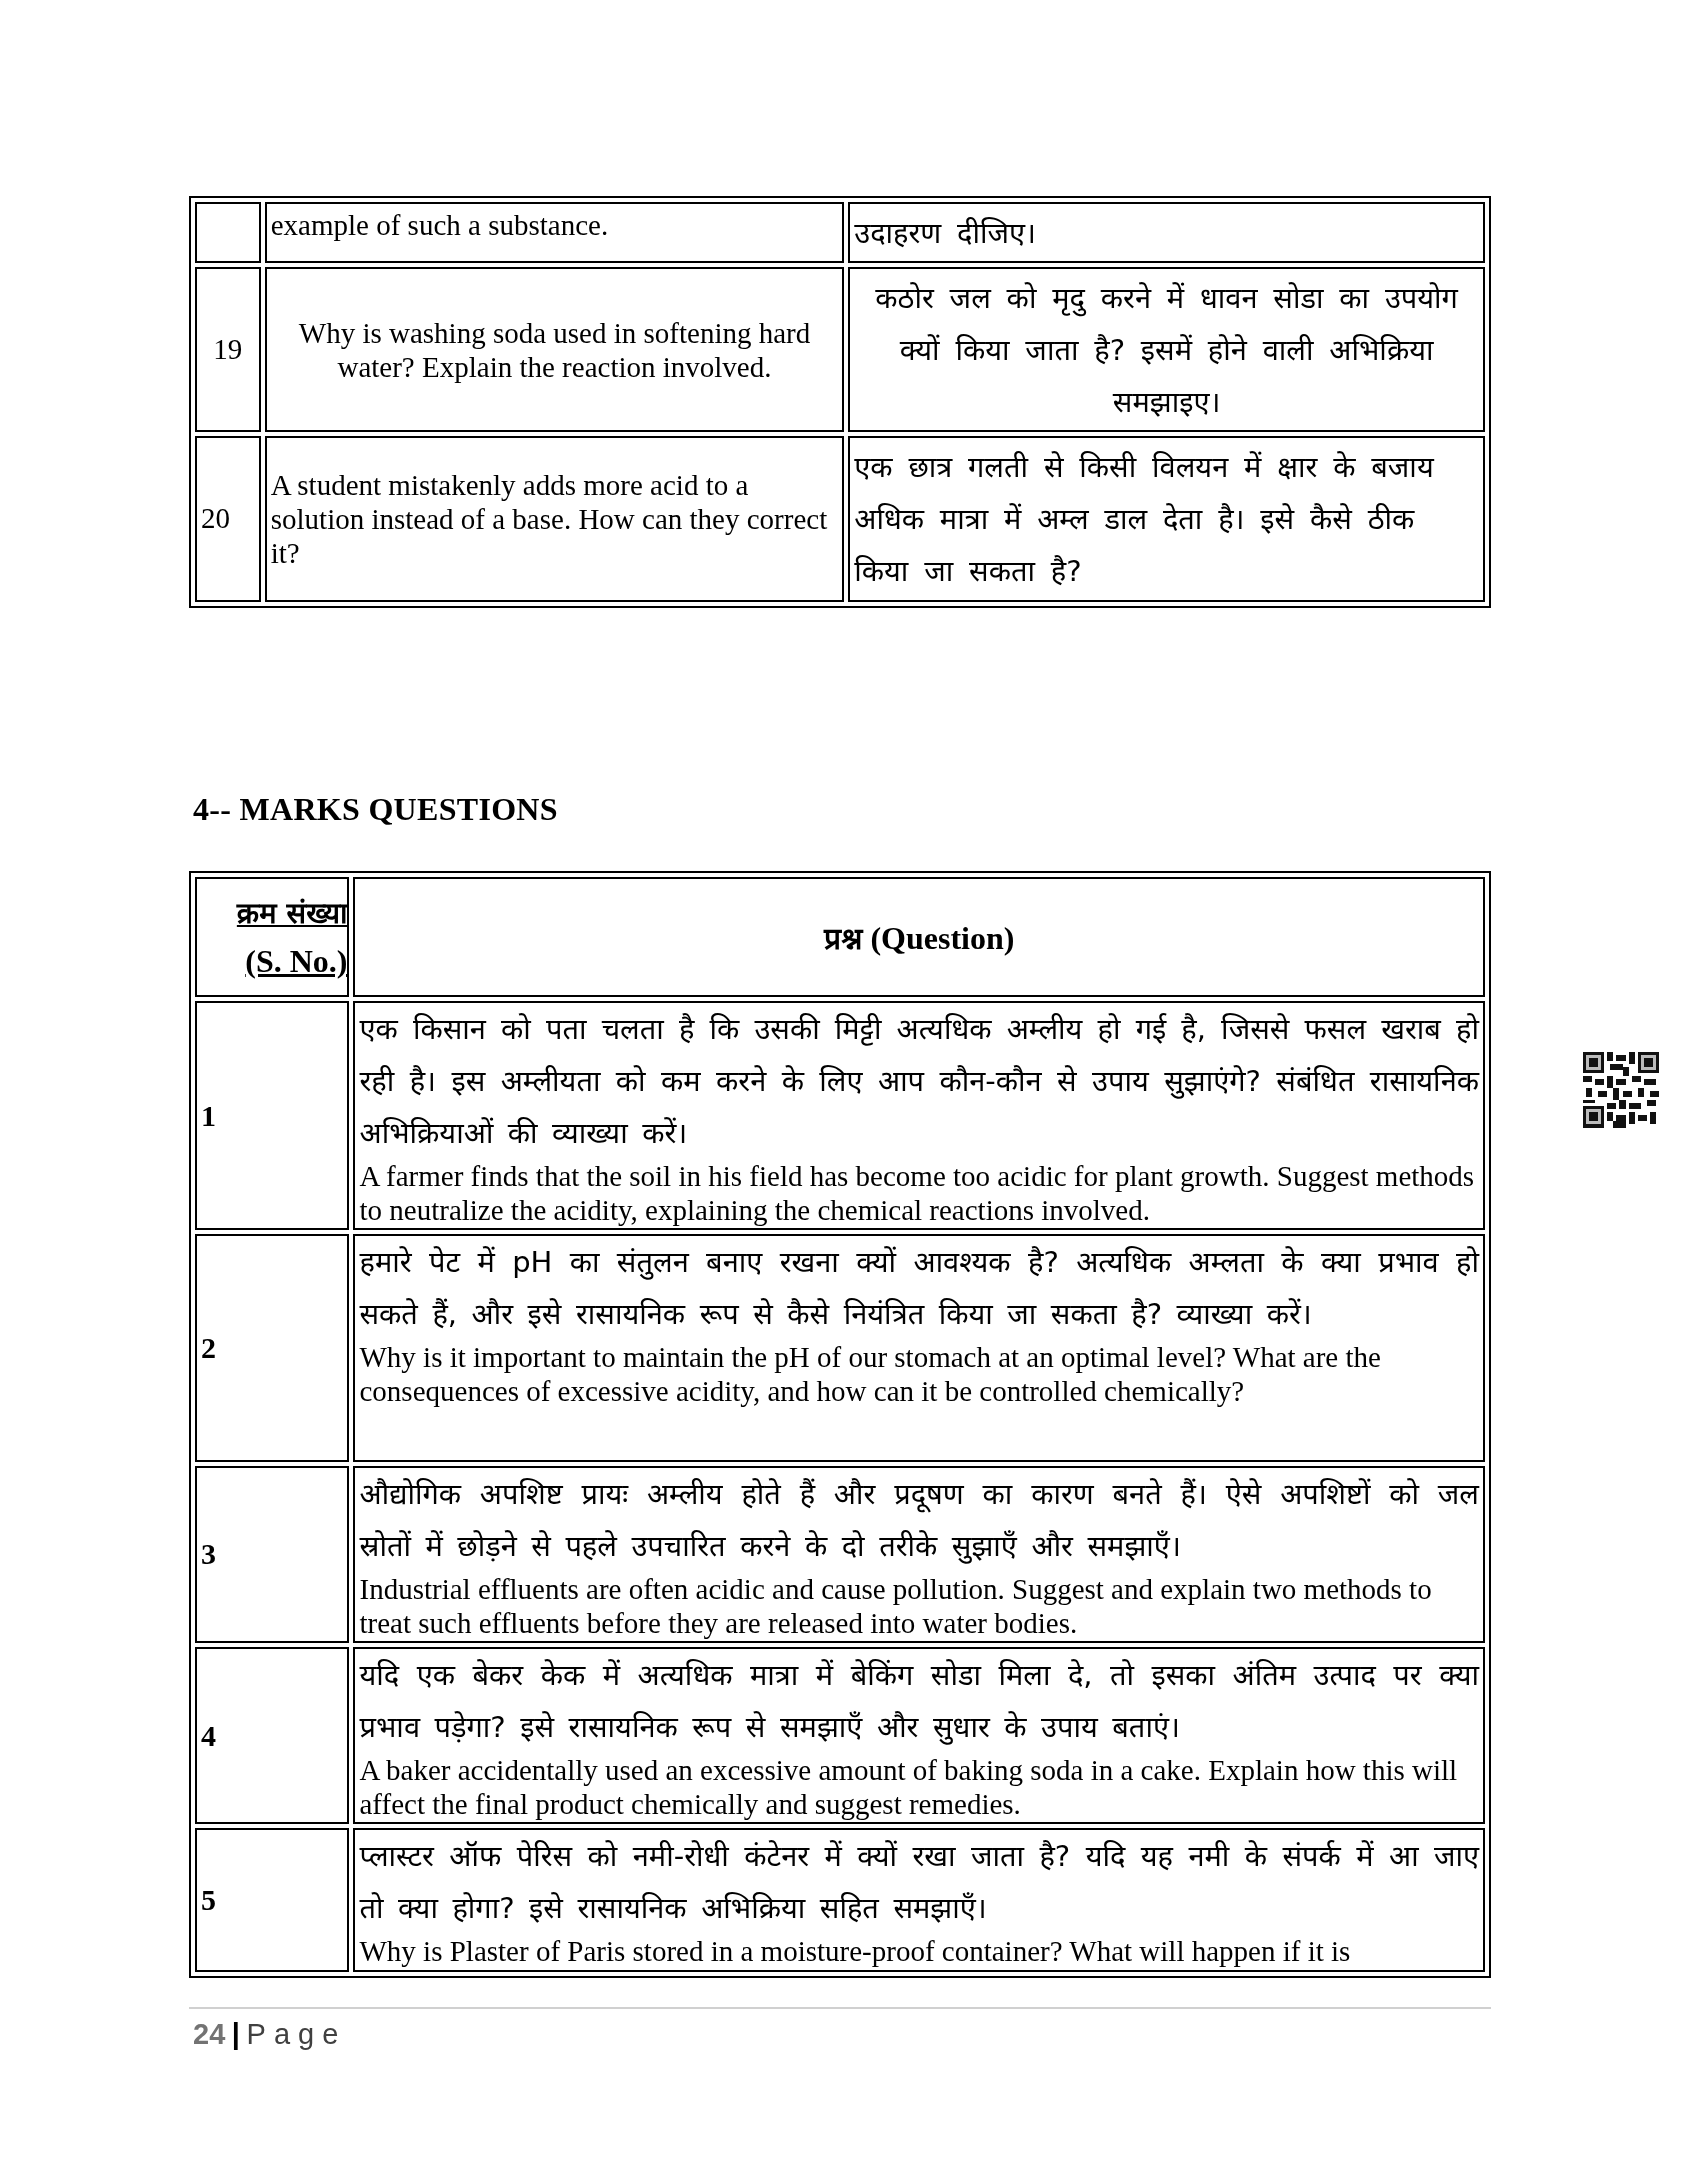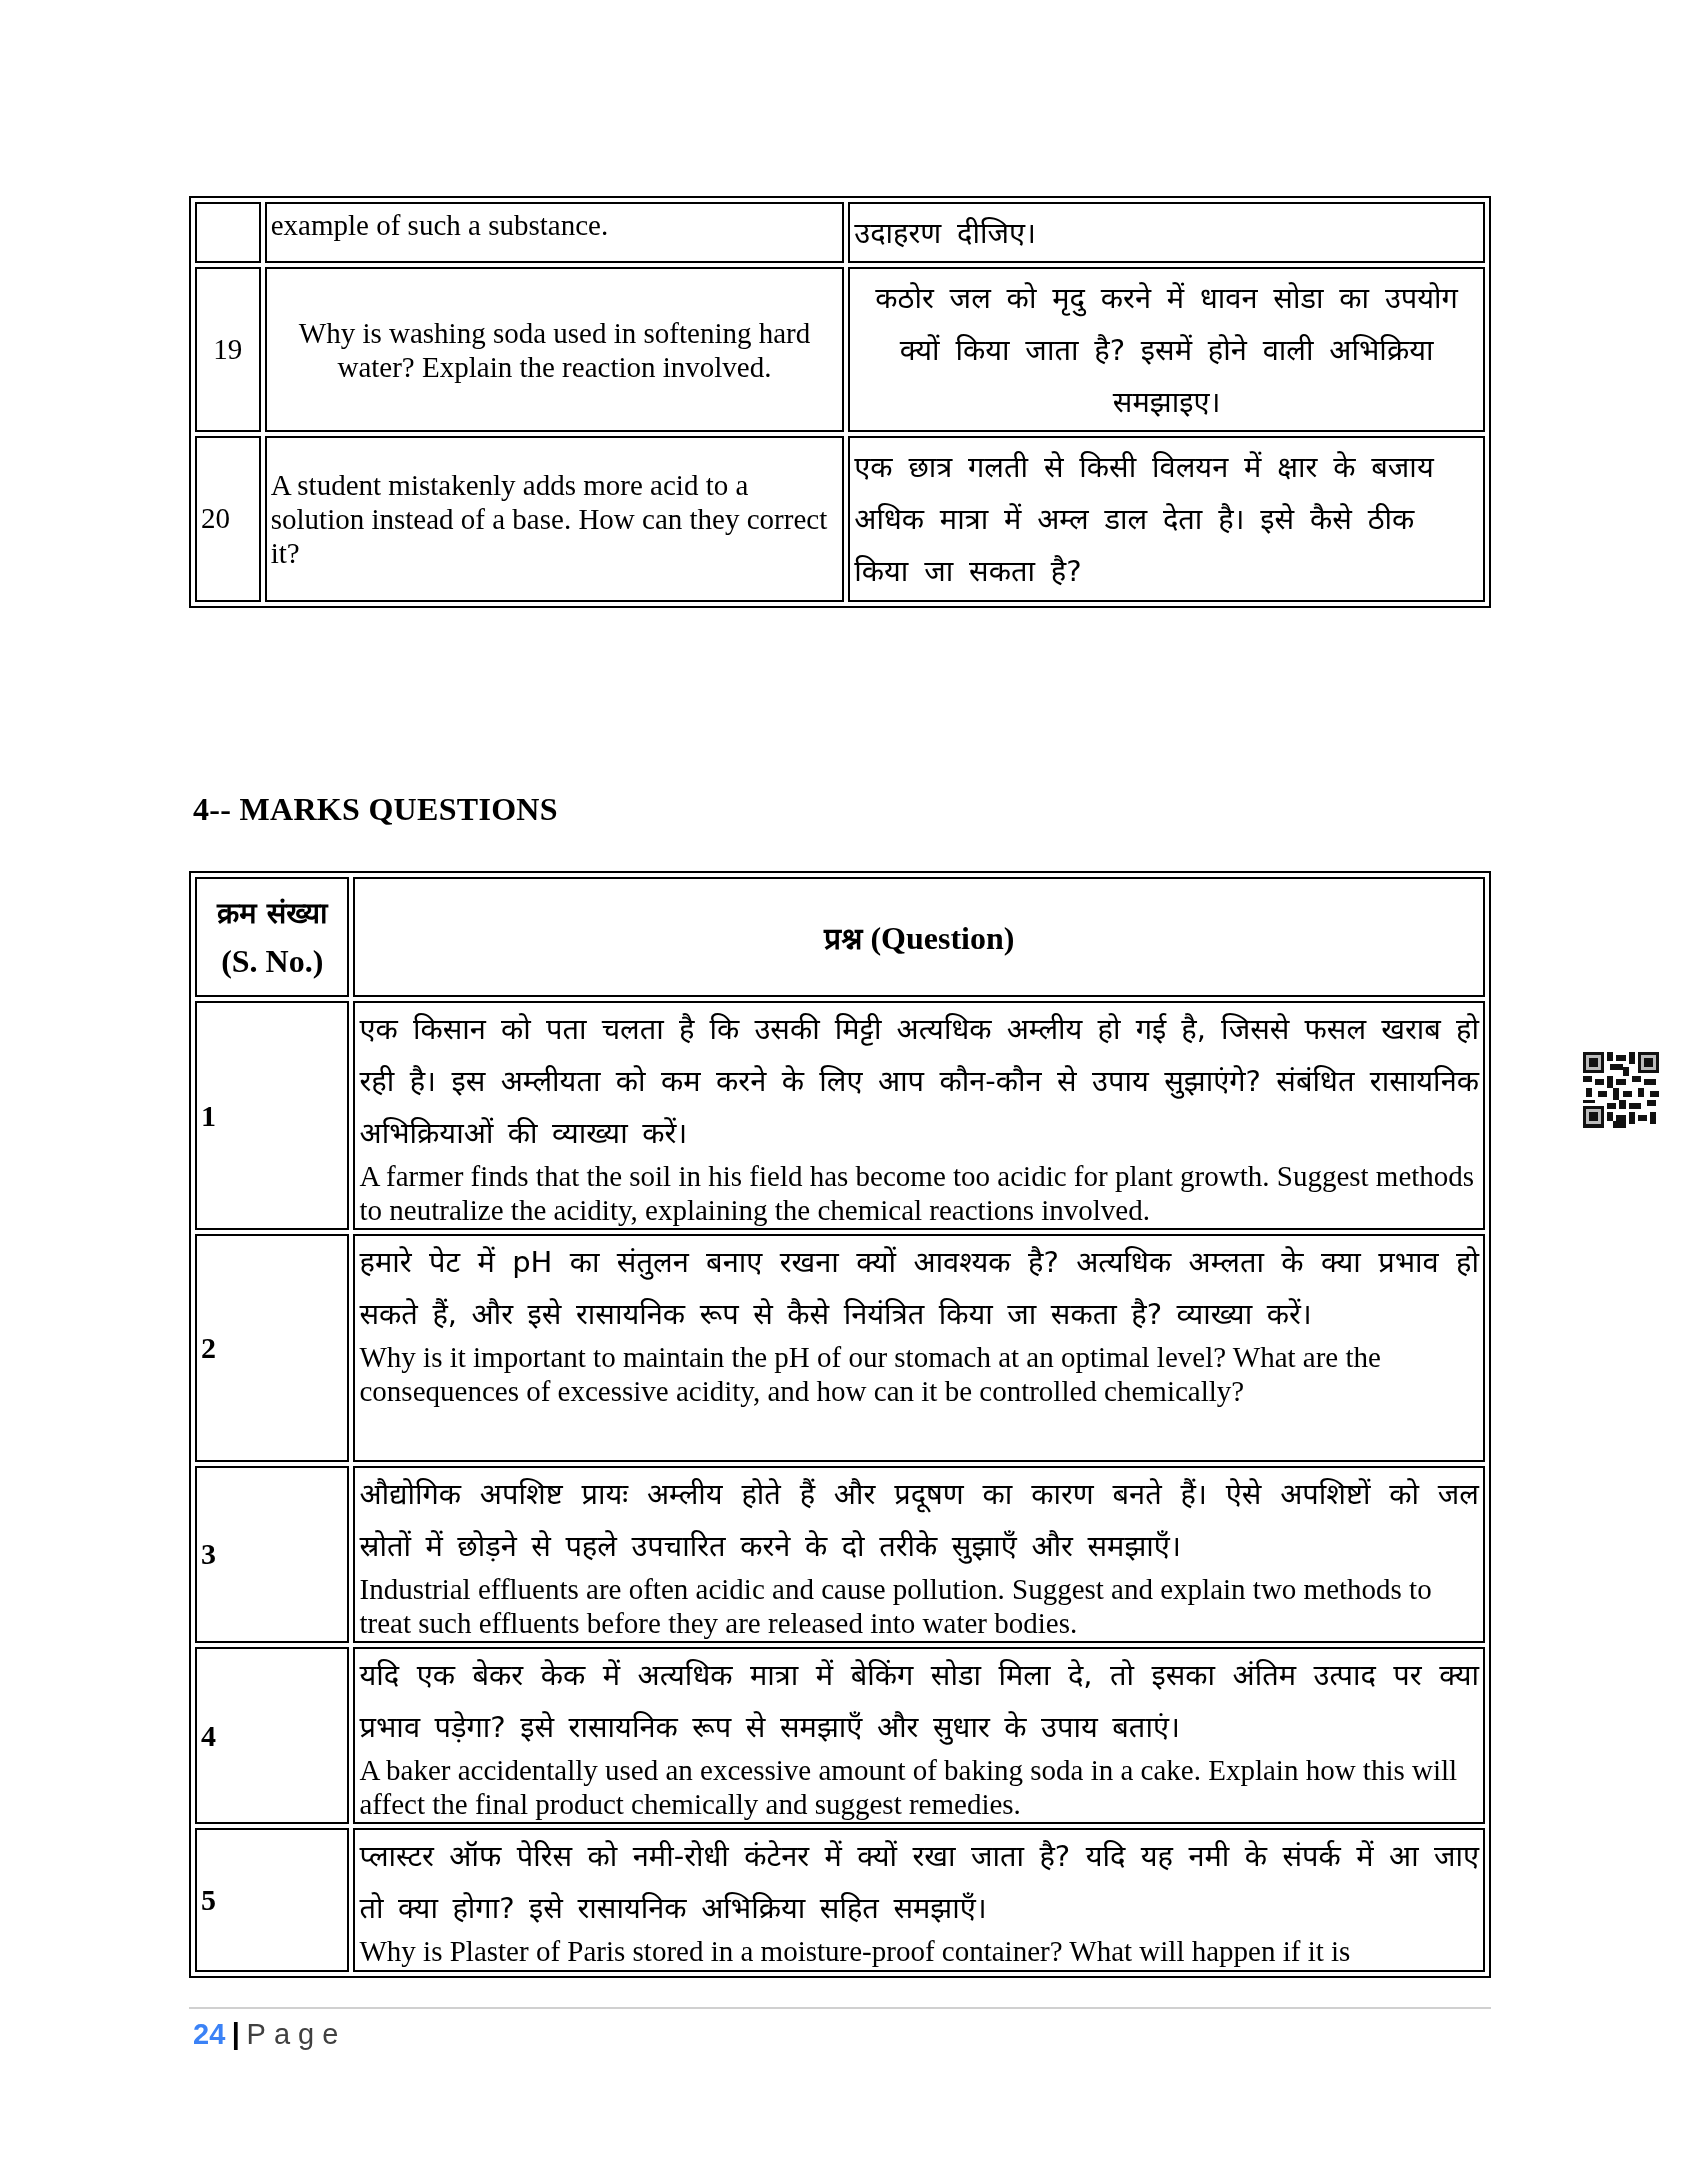--- a/index.html
+++ b/index.html
@@ -28,40 +28,40 @@
 
   
   .section-title { position: absolute; left: 193px; top: 791px; font-size: 32px;
                    font-weight: bold; margin: 0; letter-spacing: 0.3px; }
 
   
   #t2 { top: 871px; width: 1302px; }
   #t2 .c-sno { width: 143px; }
   #t2 .c-q { width: 1125px; }
   #t2 .hdr td { height: 111px; font-weight: bold; }
-  #t2 .hdr .c-sno { text-align: center; padding: 0; }
+  #t2 .hdr .c-sno { text-align: right; padding: 0; text-decoration: underline; }
   #t2 .hdr .sno-hi { font-family: "DejaVu Sans", sans-serif; font-size: 29px; display: block; line-height: 48px; }
   #t2 .hdr .sno-en { font-size: 32px; display: block; line-height: 48px; }
   #t2 .hdr .q-head { text-align: center; font-size: 32px; }
   #t2 .hdr .q-head .hi { font-family: "DejaVu Sans", sans-serif; font-size: 30px; }
   #t2 td.num { font-weight: bold; font-size: 30px; text-align: left; }
   #t2 td.q { padding: 0 4px; vertical-align: top; }
   #t2 td.q .hi { font-family: "DejaVu Sans", sans-serif; font-size: 29px; line-height: 52px;
                  word-spacing: 5.3px; text-align: justify; }
   #t2 td.q .en { font-size: 29px; line-height: 34px; margin-bottom: 1.3px; }
   #t2 .r1 td { height: 220px; }
   #t2 .r2 td { height: 218px; }
   #t2 .r3 td { height: 167px; }
   #t2 .r4 td { height: 167px; }
   #t2 .r5 td { height: 134px; margin-top: 7px; }
 
   
   .footer-rule { position: absolute; left: 189px; top: 2007px; width: 1302px; height: 2px; background: #d0d0d0; }
   .footer { position: absolute; left: 193px; top: 2018px; font-family: "Liberation Sans", "DejaVu Sans", sans-serif; font-size: 29px; }
-  .footer .pnum { font-weight: bold; color: #3b82f6; }
+  .footer .pnum { font-weight: bold; color: #737373; }
   .footer .sep { font-weight: bold; margin: 0 6.6px; }
   .footer .plabel { color: #404040; letter-spacing: 8px; }
 
   
   .qr { position: absolute; left: 1583px; top: 1051px; width: 76px; height: 77px; }
 </style>
 </head>
 <body>
 
 <table class="dbl" id="t1">

